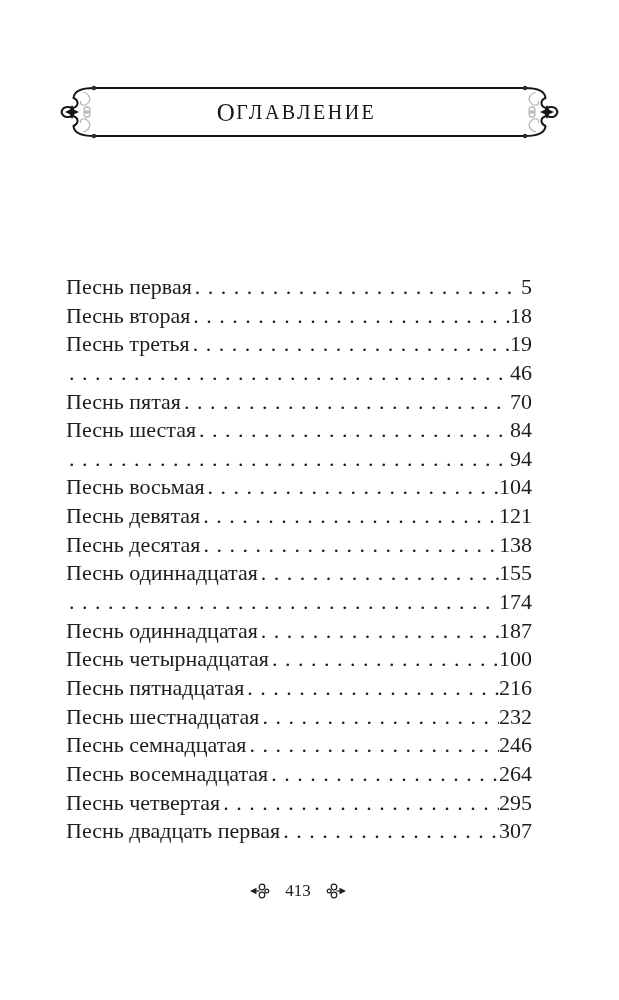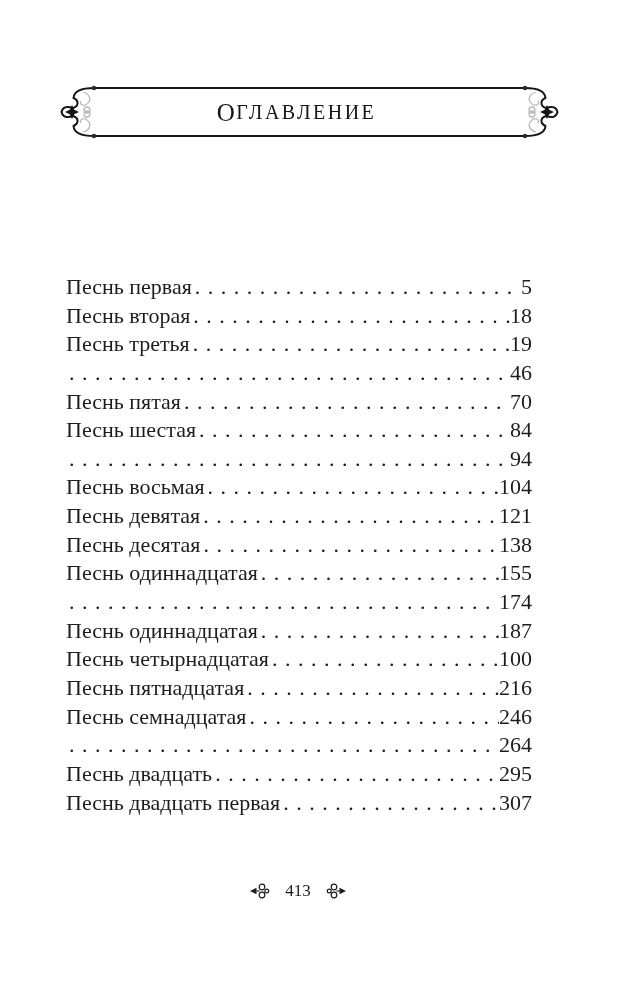--- a/index.html
+++ b/index.html
@@ -203,35 +203,41 @@
         <span class="toc-leader"></span>
         <span class="toc-page">100</span>
       </div>
 
       <div class="toc-row">
         <span class="toc-label">Песнь пятнадцатая</span>
         <span class="toc-leader"></span>
         <span class="toc-page">216</span>
       </div>
 
+      <div class="toc-row">
+        <span class="toc-label">Песнь шестнадцатая</span>
+        <span class="toc-leader"></span>
+        <span class="toc-page">232</span>
+      </div>
 
       <div class="toc-row">
         <span class="toc-label">Песнь семнадцатая</span>
         <span class="toc-leader"></span>
         <span class="toc-page">246</span>
       </div>
 
       <div class="toc-row">
+        <span class="toc-label">Песнь восемнадцатая</span>
         <span class="toc-leader"></span>
         <span class="toc-page">264</span>
       </div>
 
 
       <div class="toc-row">
-        <span class="toc-label">Песнь двадцать</span>
+        <span class="toc-label">Песнь четвертая</span>
         <span class="toc-leader"></span>
         <span class="toc-page">295</span>
       </div>
 
       <div class="toc-row">
         <span class="toc-label">Песнь двадцать первая</span>
         <span class="toc-leader"></span>
         <span class="toc-page">307</span>
       </div>
     </div>

